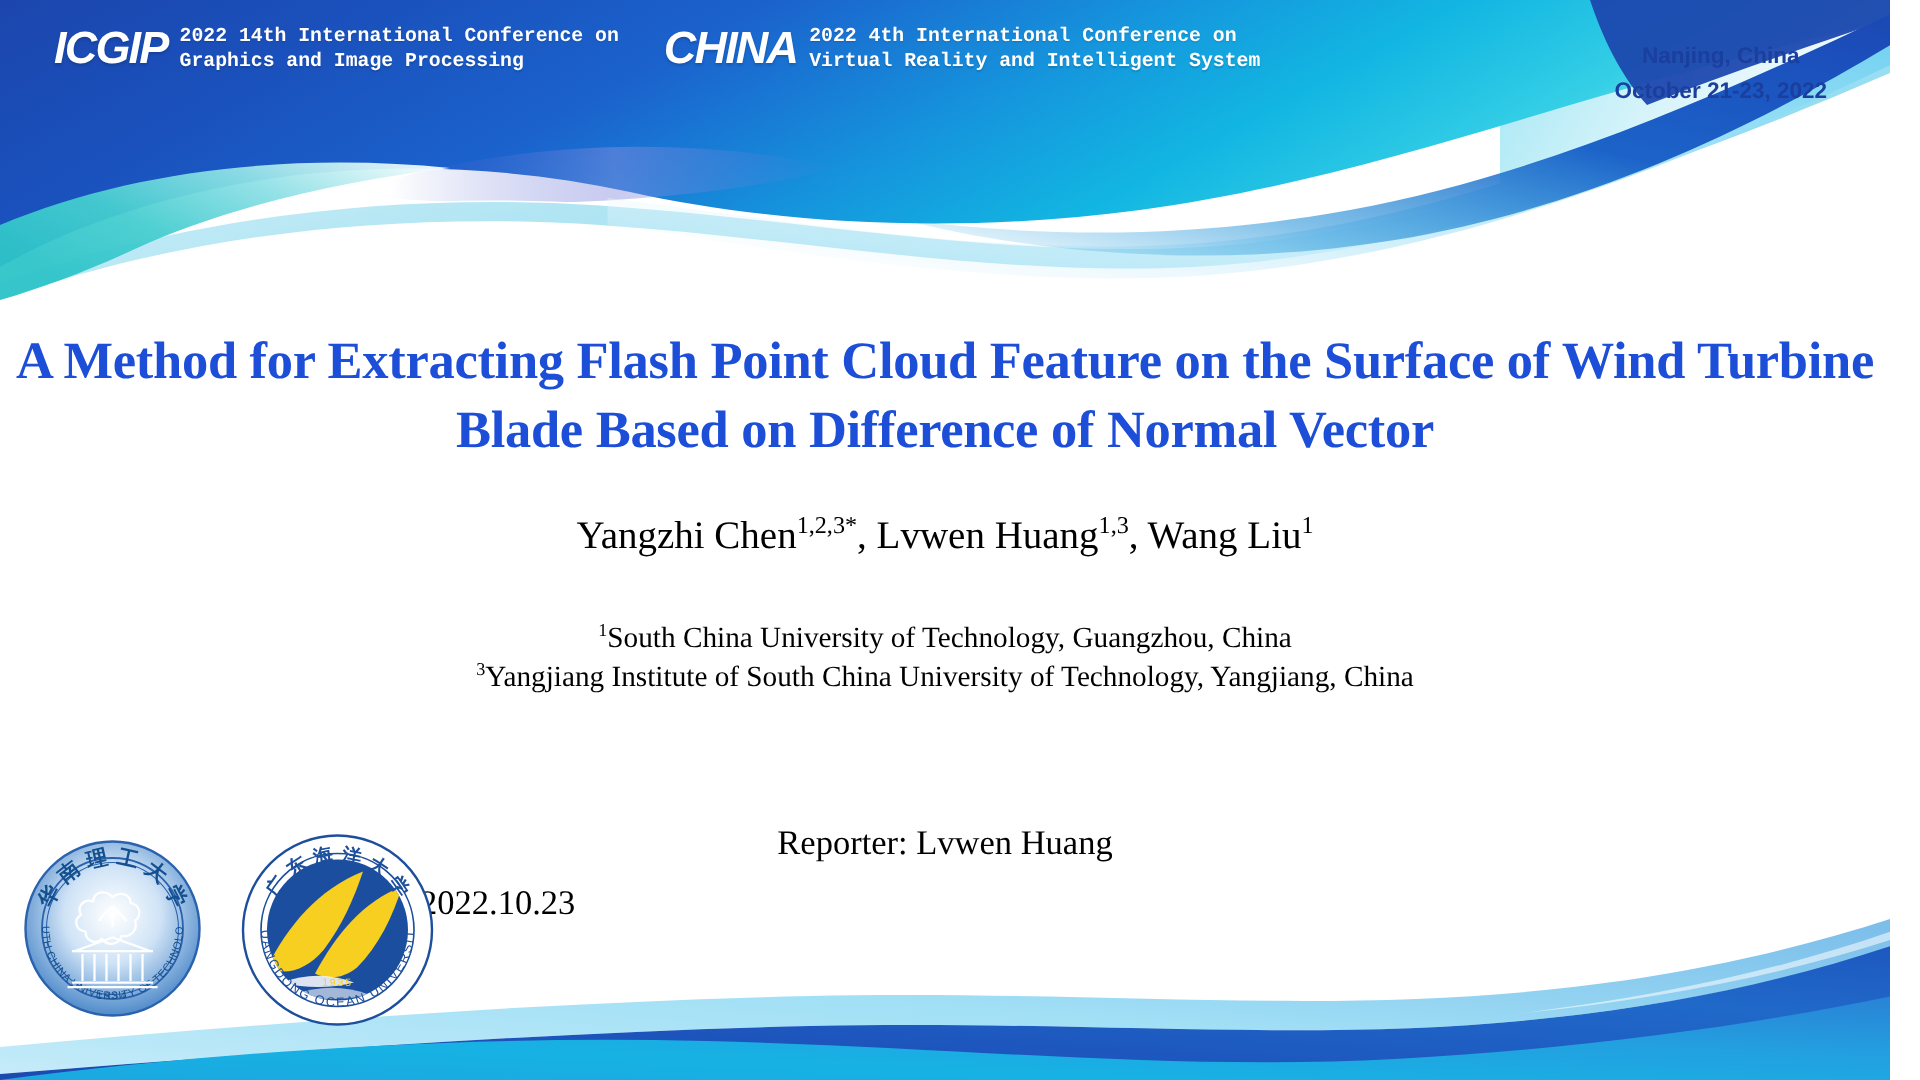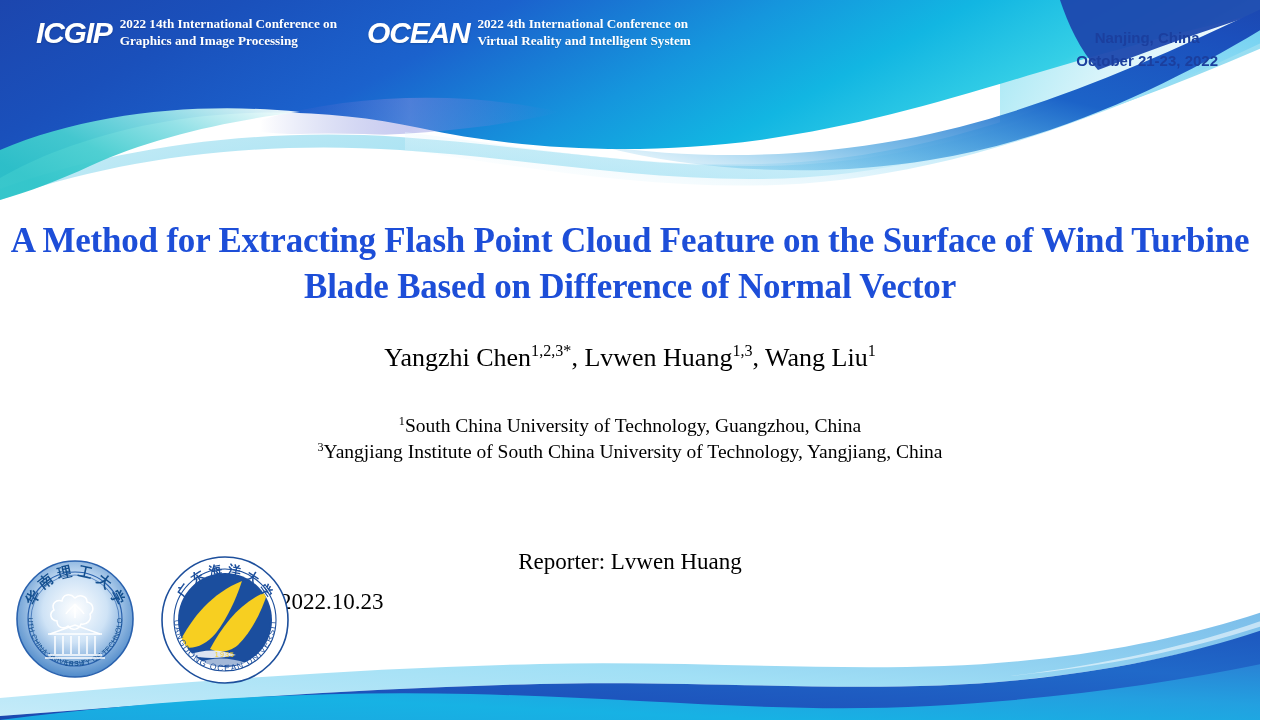--- a/index.html
+++ b/index.html
@@ -56,21 +56,21 @@
     font-family: "Liberation Sans", sans-serif;
     font-weight: bold;
     font-style: italic;
     font-size: 30px;
     letter-spacing: -1.2px;
     color: #ffffff;
     line-height: 1;
     text-shadow: 0 1px 2px rgba(0,0,0,0.18);
   }
   .logo-lines {
-    font-family: Liberation Serif, serif;
+    font-family: Liberation Mono, monospace;
     font-weight: bold;
     font-size: 13.2px;
     line-height: 1.28;
     color: #ffffff;
     white-space: nowrap;
     text-shadow: 0 1px 1px rgba(0,0,0,0.15);
   }
 
   .header-meta {
     position: absolute;
@@ -269,21 +269,21 @@
 
   <div class="header-logos">
     <div class="logo-block">
       <span class="logo-mark">ICGIP</span>
       <span class="logo-lines">
         <span>2022 14th International Conference on</span><br>
         <span>Graphics and Image Processing</span>
       </span>
     </div>
     <div class="logo-block">
-      <span class="logo-mark">OCEAN</span>
+      <span class="logo-mark">CHINA</span>
       <span class="logo-lines">
         <span>2022 4th International Conference on</span><br>
         <span>Virtual Reality and Intelligent System</span>
       </span>
     </div>
   </div>
 
   <div class="header-meta">
     <div>Nanjing, China</div>
     <div>October 21-23, 2022</div>

